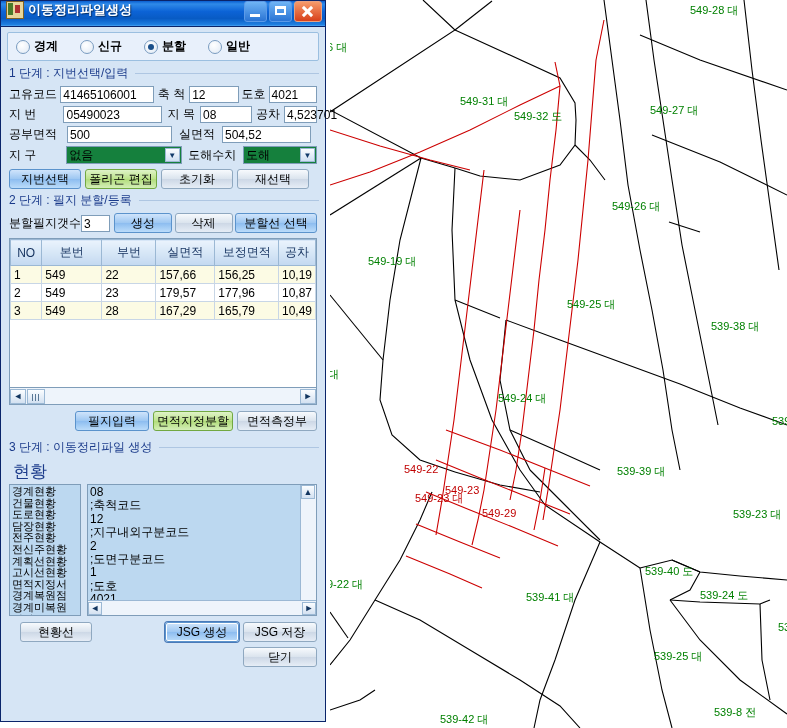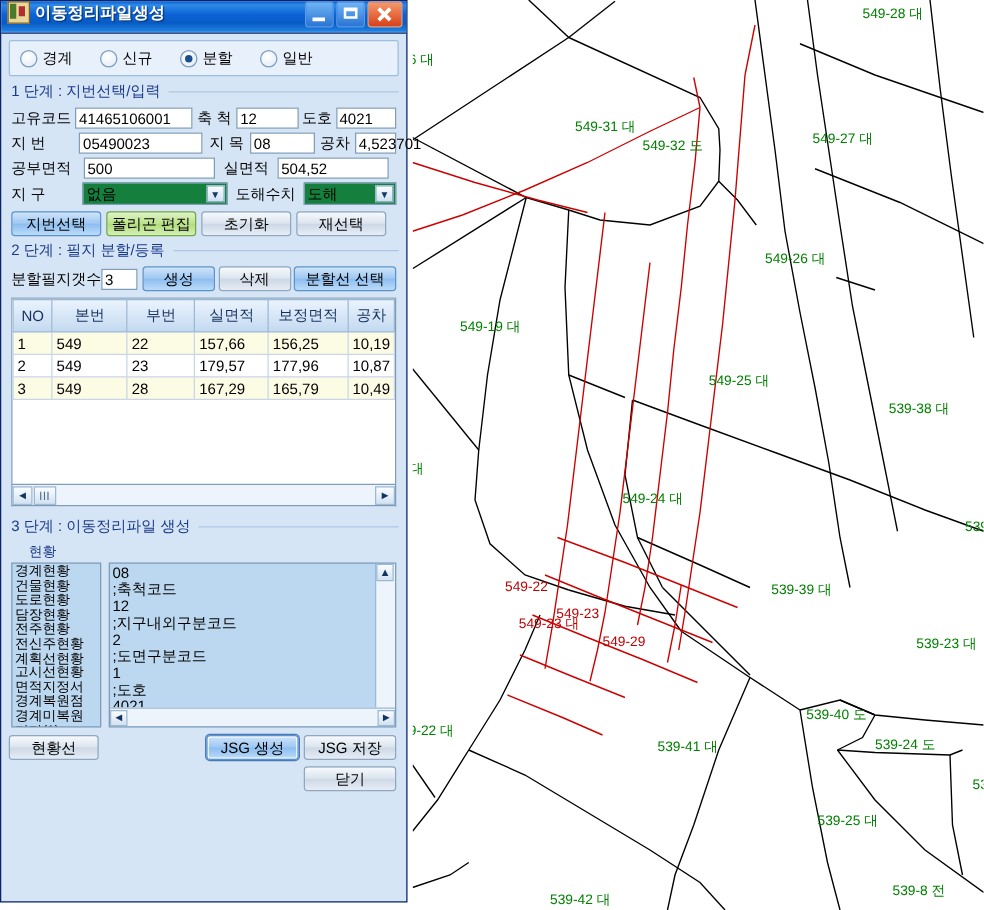--- a/index.html
+++ b/index.html
@@ -39,21 +39,21 @@
   .tb.max i{left:5px;top:4px;width:11px;height:9px;border:2px solid #fff;background:transparent;box-sizing:border-box;border-top-width:3px;}
   .tb.close i{left:11px;top:3px;width:3px;height:13px;transform:rotate(45deg);}
   .tb.close i+i{transform:rotate(-45deg);}
 
   .client{padding:5px 6px 0 6px;}
   .panel{
     border:1px solid #9bbfe0;background:#e8f0fb;border-radius:2px;
     padding:5px 8px;margin-bottom:4px;
   }
   .radio-row{display:flex;align-items:center;}
-  .radio-item{display:flex;align-items:center;margin-right:22px;white-space:nowrap;}
+  .radio-item{display:flex;align-items:center;margin-right:22px;white-space:nowrap;font-weight:bold;}
   .radio{width:12px;height:12px;border-radius:50%;border:1px solid #7a9cc0;background:
       radial-gradient(circle at 40% 35%,#fff,#dfe9f5);margin-right:4px;position:relative;flex:0 0 auto;}
   .radio.on:after{content:"";position:absolute;left:3px;top:3px;width:6px;height:6px;border-radius:50%;background:#1a4f8a;}
   .rlabel{font-size:12px;color:#000;}
 
   .step-head{display:flex;align-items:center;margin:3px 0 4px 2px;}
   .step-head span{color:#1a3a8a;font-size:12px;white-space:nowrap;}
   .step-head .rule{flex:1 1 auto;height:1px;background:#aec6e2;margin-left:7px;}
 
   .frm{margin:0 2px;}
@@ -116,21 +116,21 @@
     box-sizing:border-box;overflow:hidden;
   }
   .txtinner{position:absolute;left:2px;top:1px;right:16px;bottom:15px;font-size:12px;line-height:13.4px;
             color:#000;white-space:pre;overflow:hidden;}
   .vscroll{position:absolute;right:0;top:0;bottom:14px;width:15px;background:#eef4fb;border-left:1px solid #9bb8d4;}
   .vscroll .sbtn{width:14px;height:14px;}
   .hscroll2{position:absolute;left:0;right:0;bottom:0;height:14px;background:#eef4fb;border-top:1px solid #9bb8d4;
             display:flex;align-items:center;}
   .hscroll2 .sbtn{width:14px;height:13px;}
 
-  .footer{display:flex;align-items:flex-end;margin:6px 2px 0 0;}
+  .footer{display:flex;align-items:flex-end;margin:6px 2px 0 13px;}
   .footer .spacer{flex:1 1 auto;}
   .footer2{display:flex;justify-content:flex-end;margin:5px 2px 0 2px;}
 </style>
 </head>
 <body>
 
 <div id="map-canvas">
   <svg width="457" height="728" viewBox="330 0 457 728" xmlns="http://www.w3.org/2000/svg">
     <g fill="none" stroke="#000000" stroke-width="1.1">
       <path d="M423 0 L455 30 L330 112"></path>
@@ -367,27 +367,32 @@
       <div style="display:flex;align-items:center">
         <div class="sbtn">◄</div>
         <div class="sthumb">
             <b>|||</b>
           </div>
       </div>
       <div class="strack"></div>
       <div class="sbtn">►</div>
     </div>
 
+    <div class="btnrow" style="justify-content:flex-end;margin-top:6px">
+      <div class="btn blue" style="width:74px">필지입력</div>
+      <div class="btn green" style="width:80px">면적지정분할</div>
+      <div class="btn" style="width:80px">면적측정부</div>
+    </div>
 
     <div class="step-head" style="margin-top:8px">
       <span>3 단계 : 이동정리파일 생성</span>
       <div class="rule"></div>
     </div>
 
-    <div style="margin:0 2px 1px 16px;color:#1a3a8a;font-size:11px">현황</div>
+    <div style="margin:0 2px 1px 6px;color:#1a3a8a;font-size:17px">현황</div>
 
     <div class="statwrap">
       <div class="statlist">
         <div>경계현황</div>
         <div>건물현황</div>
         <div>도로현황</div>
         <div>담장현황</div>
         <div>전주현황</div>
         <div>전신주현황</div>
         <div>계획선현황</div>

